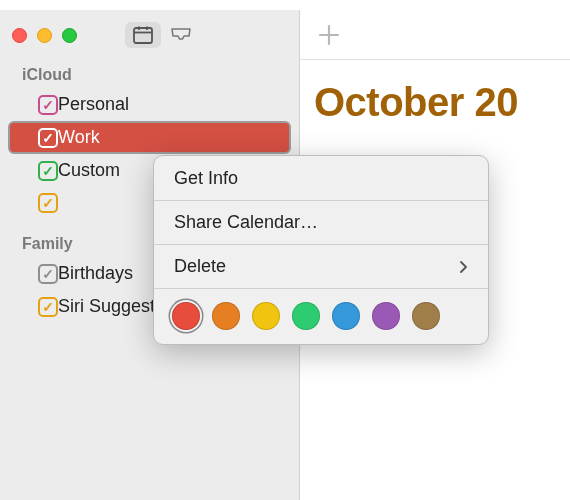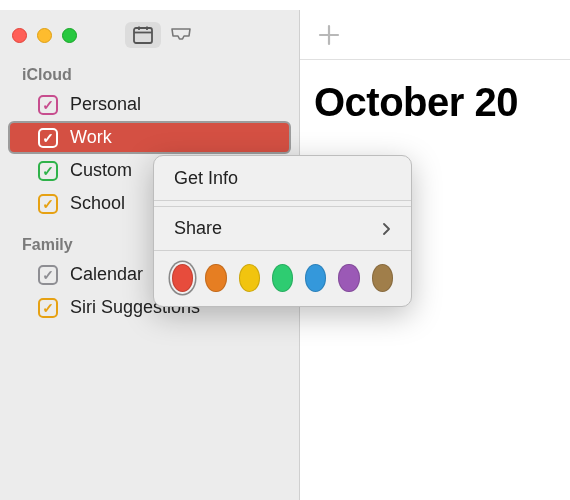--- a/index.html
+++ b/index.html
@@ -49,21 +49,20 @@
     .section-header {
       padding: 6px 22px 4px;
       font-size: 16px;
       font-weight: 600;
       color: #7a7a7a;
     }
     .cal-list { padding: 0 8px; }
     .cal-item {
       display: flex;
       align-items: center;
-      gap: 12px;
       padding: 6px 14px 6px 30px;
       border-radius: 6px;
       font-size: 18px;
       color: #222;
       position: relative;
     }
     .cal-item.selected {
       background: #d45043;
       color: #fff;
       border: 2px solid #9c9c9c;
@@ -92,29 +91,29 @@
       height: 50px;
       border-bottom: 1px solid #e0e0e0;
       display: flex;
       align-items: center;
       padding: 0 18px;
     }
     .plus-icon { color: #b0b0b0; font-size: 28px; font-weight: 200; }
     .month-title {
       font-size: 40px;
       font-weight: 700;
-      color: #000000;
+      color: #a16207;
       padding: 20px 0 0 14px;
       letter-spacing: -0.5px;
     }
     .context-menu {
       position: absolute;
       top: 155px;
       left: 153px;
-      width: 259px;
+      width: 336px;
       background: #f0f0f0;
       border: 1px solid #bdbdbd;
       border-radius: 10px;
       box-shadow: 0 8px 30px rgba(0,0,0,0.25);
       padding: 6px 0;
       z-index: 100;
     }
     .menu-item {
       padding: 6px 20px;
       font-size: 18px;
@@ -182,33 +181,32 @@
         <div class="cal-item selected">
           <span class="checkbox checked" style="border-color:#fff;color:#fff"></span>
           <span>Work</span>
         </div>
         <div class="cal-item">
           <span class="checkbox checked" style="border-color:#2fb24a;color:#2fb24a"></span>
           <span>Custom</span>
         </div>
         <div class="cal-item">
           <span class="checkbox checked" style="border-color:#e6a113;color:#e6a113"></span>
-          <span>School</span>
         </div>
       </div>
     </div>
 
     <div style="height:10px"></div>
 
     <div>
       <div class="section-header">Family</div>
       <div class="cal-list">
         <div class="cal-item">
           <span class="checkbox checked" style="border-color:#8e8e93;color:#8e8e93"></span>
-          <span>Calendar</span>
+          <span>Birthdays</span>
         </div>
         <div class="cal-item">
           <span class="checkbox checked" style="border-color:#e6a113;color:#e6a113"></span>
           <span>Siri Suggestions</span>
         </div>
       </div>
     </div>
   </div>
 
   <div class="main">
@@ -222,23 +220,26 @@
     </div>
     <div class="month-title">October 20</div>
   </div>
 </div>
 
 <div class="context-menu">
   <div class="menu-item">
     <span>Get Info</span>
   </div>
   <div class="menu-sep"></div>
+  <div class="menu-item">
+    <span>Share Calendar…</span>
+  </div>
   <div class="menu-sep"></div>
   <div class="menu-item">
-    <span>Share</span>
+    <span>Delete</span>
     <span class="chevron">
       <svg width="8" height="12" viewBox="0 0 8 12">
           <path d="M1 1 L6 6 L1 11" fill="none" stroke="#555" stroke-width="1.8" stroke-linecap="round" stroke-linejoin="round"></path>
         </svg>
     </span>
   </div>
   <div class="menu-sep"></div>
   <div class="color-row">
     <div class="color-swatch sel" style="background:#e74c3c"></div>
     <div class="color-swatch" style="background:#e67e22"></div>

